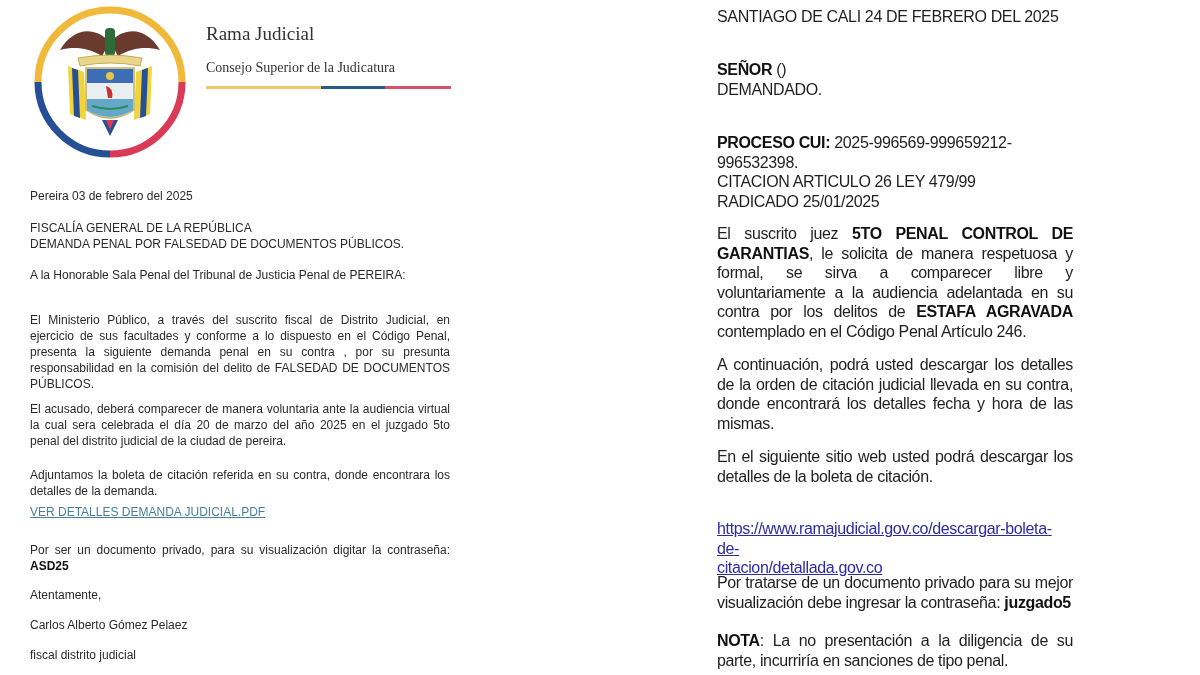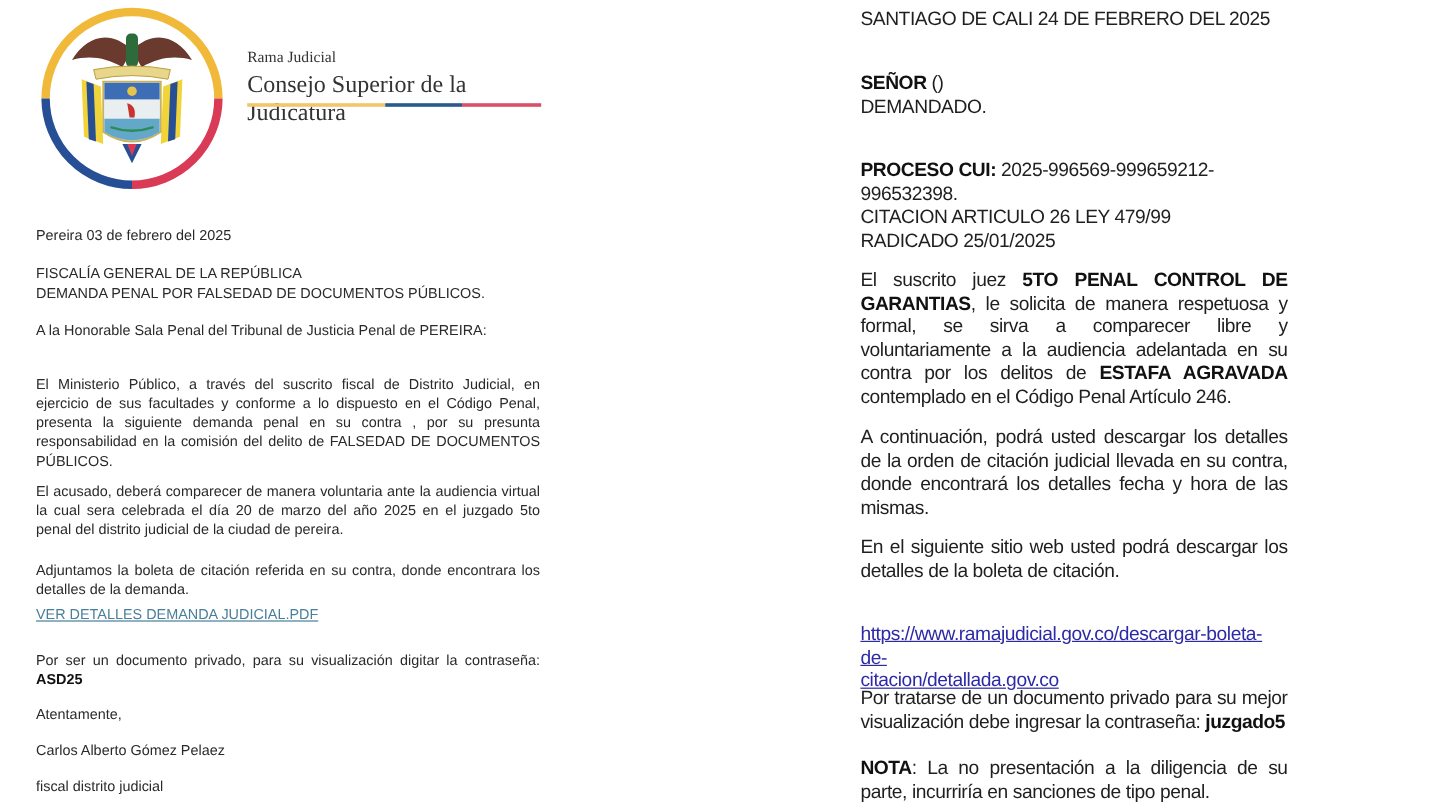--- a/index.html
+++ b/index.html
@@ -9,22 +9,22 @@
     font-family: "Liberation Sans", sans-serif; color: #222;
   }
   .doc { position: absolute; top: 0; }
   #left { left: 30px; width: 420px; }
   #right { left: 717px; width: 356px; }
 
   
   .logo-wrap { position: absolute; left: 0; top: 0; width: 430px; height: 175px; }
   .emblem { position: absolute; left: 0; top: 2px; width: 160px; height: 160px; }
   .org { position: absolute; left: 176px; font-family: "Liberation Serif", serif; color: #333; }
-  .org.l1 { top: 40px; font-size: 13px; }
-  .org.l2 { top: 60px; font-size: 20px; }
+  .org.l1 { top: 23px; font-size: 19px; }
+  .org.l2 { top: 60px; font-size: 14px; }
   .org.l3 { top: 96px; font-size: 21px; }
   .tricolor { position: absolute; left: 176px; top: 86px; width: 245px; height: 3px; display: flex; }
   .tricolor span { display: block; height: 100%; }
 
   .lp { position: absolute; left: 0; width: 420px; font-size: 12px; line-height: 16px; color: #2a2a2a; margin: 0; }
   .just { text-align: justify; text-align-last: left; }
   .lp b { font-weight: bold; color: #111; }
   .link-l { text-decoration: underline; cursor: pointer; }
 
   .rp { position: absolute; left: 0; width: 356px; font-size: 16px; line-height: 19.5px; color: #1f1f1f; margin: 0; letter-spacing: -0.35px; }

